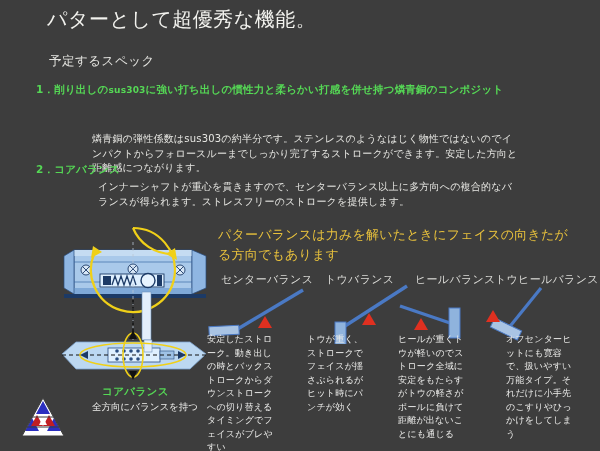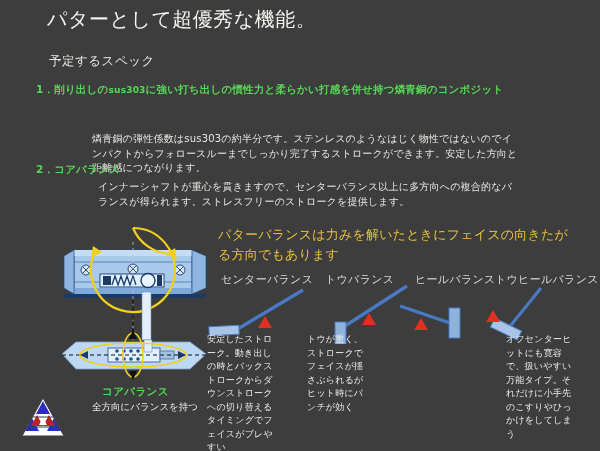--- a/index.html
+++ b/index.html
@@ -231,20 +231,21 @@
   <div class="bdesc" id="bdesc1">トウが重く、ストロークでフェイスが揺さぶられるがヒット時にパンチが効く</div>
 
   <div class="btype" id="btype2">
     <div class="bname">ヒールバランス</div>
     <svg class="clubart" viewBox="0 0 115 62">
       <line x1="3" y1="24" x2="56" y2="42" stroke="#4a79c4" stroke-width="3.4"></line>
       <rect x="52" y="26" width="11" height="30" fill="#8fb3dd" stroke="#4a79c4" stroke-width="1"></rect>
       <polygon points="24,36 31,48 17,48" fill="#e03020"></polygon>
     </svg>
   </div>
+  <div class="bdesc" id="bdesc2">ヒールが重くトウが軽いのでストローク全域に安定をもたらすがトウの軽さがボールに負けて距離が出ないことにも通じる</div>
 
   <div class="btype" id="btype3">
     <div class="bname">トウヒールバランス</div>
     <svg class="clubart" viewBox="0 0 115 62">
       <line x1="64" y1="6" x2="30" y2="48" stroke="#4a79c4" stroke-width="3.2"></line>
       <rect x="14" y="42" width="30" height="10" fill="#a9c4e4" stroke="#4a79c4" stroke-width="1" transform="rotate(26 29 47)"></rect>
       <polygon points="16,28 23,40 9,40" fill="#e03020"></polygon>
     </svg>
   </div>
   <div class="bdesc" id="bdesc3">オフセンターヒットにも寛容で、扱いやすい万能タイプ。それだけに小手先のこすりやひっかけをしてしまう</div>

